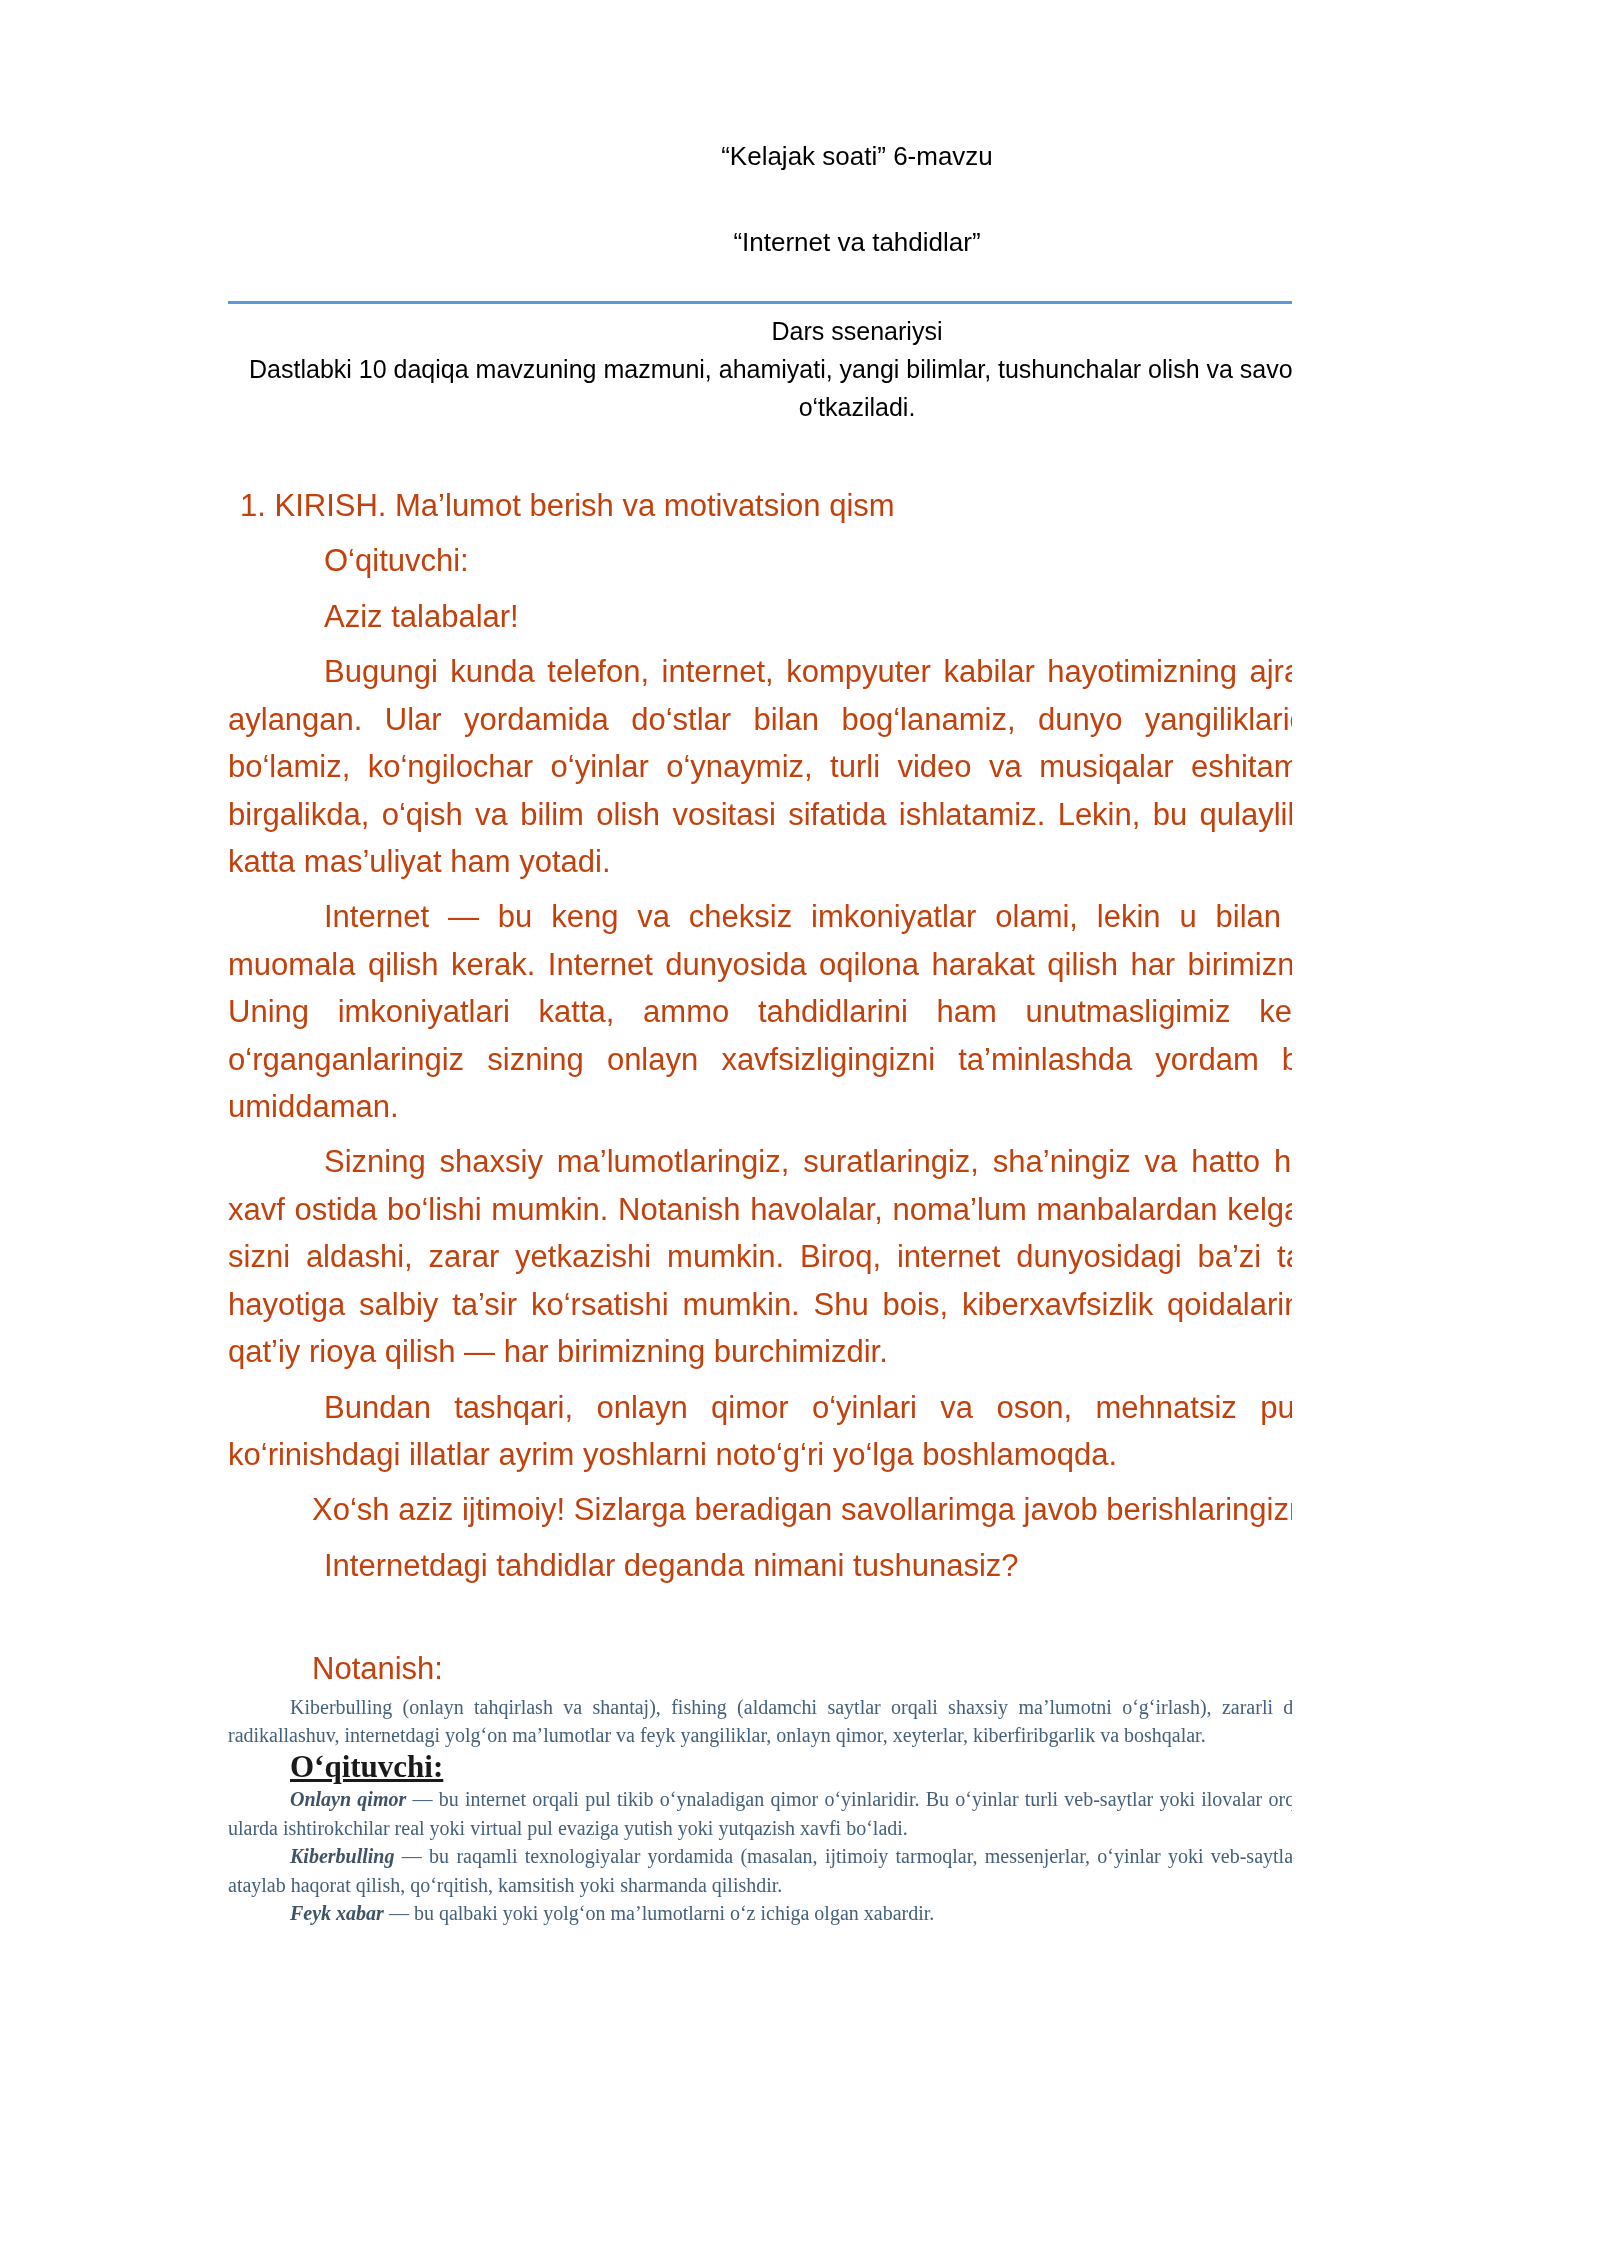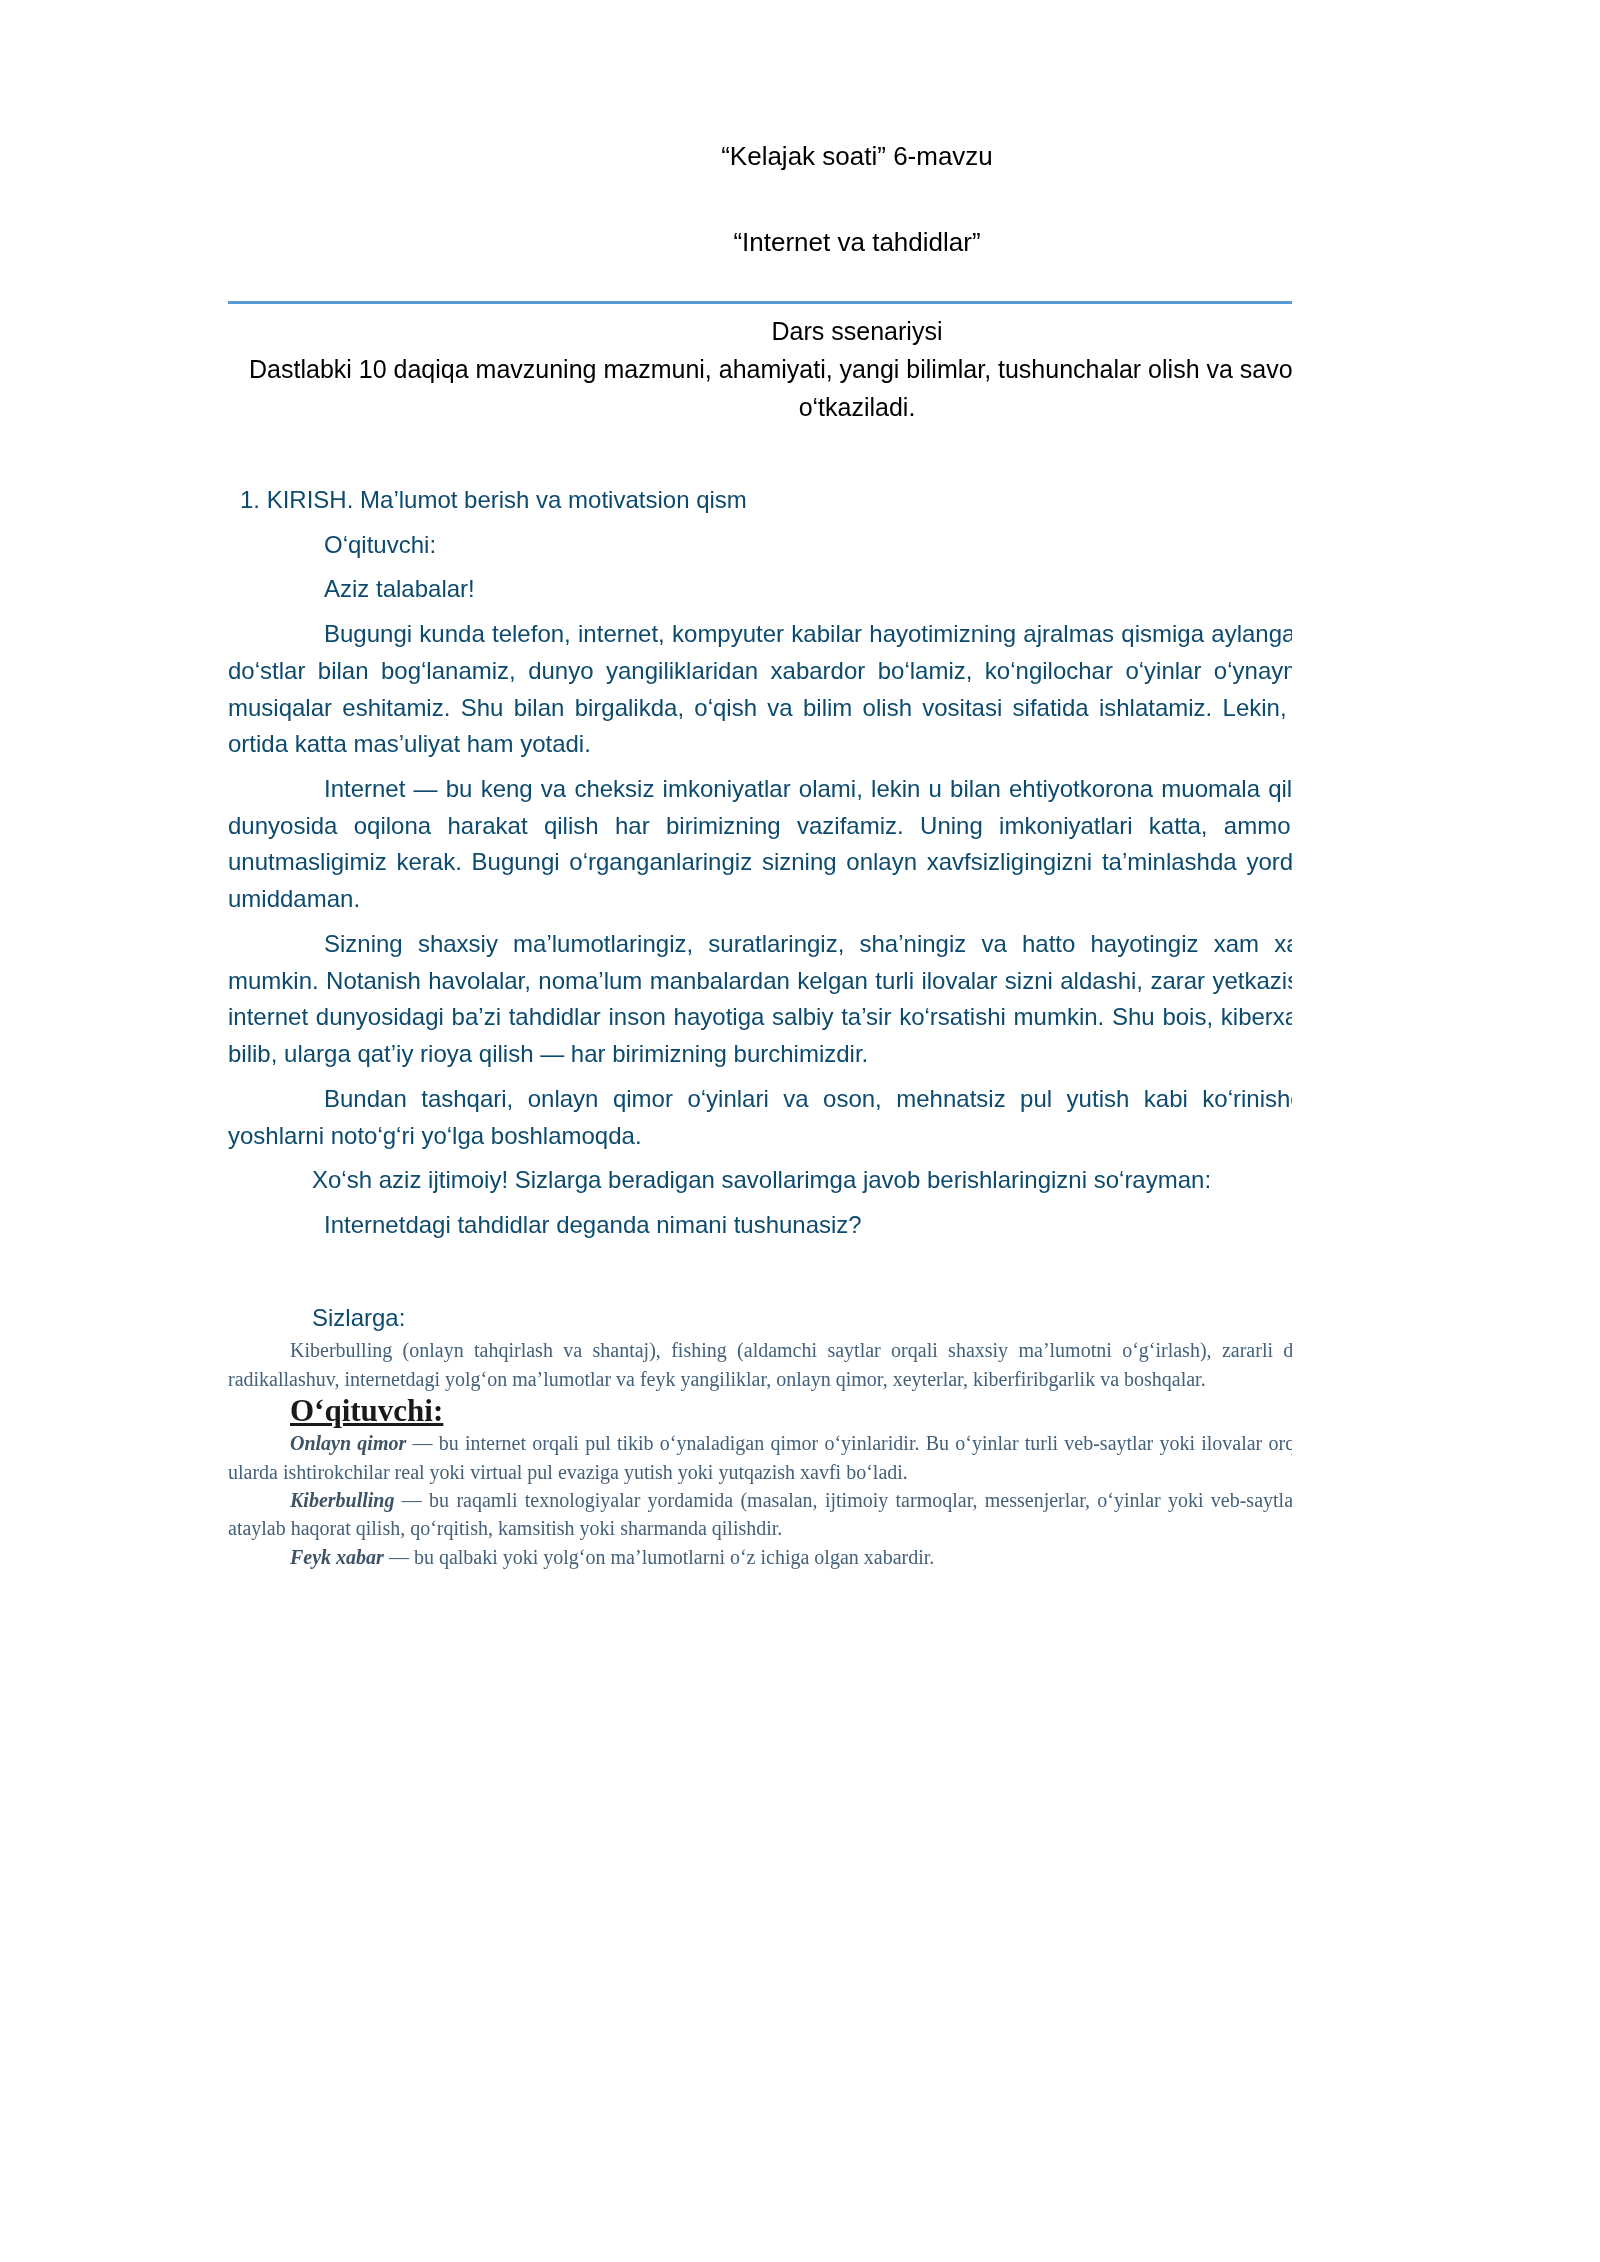--- a/index.html
+++ b/index.html
@@ -47,22 +47,22 @@
     font-family: "Liberation Sans", sans-serif;
     font-size: 25px;
     color: #000000;
     text-align: center;
     line-height: 1.52;
   }
 
   
   .body-sans {
     font-family: "Liberation Sans", sans-serif;
-    font-size: 24px;
-    color: #0c4a6e;
+    font-size: 31px;
+    color: #c2410c;
     line-height: 1.53;
   }
   .sec-heading {
     margin-top: 56px;
     margin-left: 12px;
   }
   .ind {
     margin-left: 96px;
   }
   .ind-sm {
@@ -135,21 +135,21 @@
       <div class="para-j gap-8">Internet — bu keng va cheksiz imkoniyatlar olami, lekin u bilan ehtiyotkorona muomala qilish kerak. Internet dunyosida oqilona harakat qilish har birimizning vazifamiz. Uning imkoniyatlari katta, ammo tahdidlarini ham unutmasligimiz kerak. Bugungi o‘rganganlaringiz sizning onlayn xavfsizligingizni ta’minlashda yordam beradi, degan umiddaman.</div>
 
       <div class="para-j gap-8">Sizning shaxsiy ma’lumotlaringiz, suratlaringiz, sha’ningiz va hatto hayotingiz xam xavf ostida bo‘lishi mumkin. Notanish havolalar, noma’lum manbalardan kelgan turli ilovalar sizni aldashi, zarar yetkazishi mumkin. Biroq, internet dunyosidagi ba’zi tahdidlar inson hayotiga salbiy ta’sir ko‘rsatishi mumkin. Shu bois, kiberxavfsizlik qoidalarini bilib, ularga qat’iy rioya qilish — har birimizning burchimizdir.</div>
 
       <div class="para-j gap-8">Bundan tashqari, onlayn qimor o‘yinlari va oson, mehnatsiz pul yutish kabi ko‘rinishdagi illatlar ayrim yoshlarni noto‘g‘ri yo‘lga boshlamoqda.</div>
 
       <div class="ind-sm gap-8">Xo‘sh aziz ijtimoiy! Sizlarga beradigan savollarimga javob berishlaringizni so‘rayman:</div>
 
       <div class="ind gap-8">Internetdagi tahdidlar deganda nimani tushunasiz?</div>
 
-      <div class="ind-sm gap-56">Sizlarga:</div>
+      <div class="ind-sm gap-56">Notanish:</div>
     </div>
 
     <div class="body-serif">
       <div class="serif-para">Kiberbulling (onlayn tahqirlash va shantaj), fishing (aldamchi saytlar orqali shaxsiy ma’lumotni o‘g‘irlash), zararli dasturlar, internet orqali radikallashuv, internetdagi yolg‘on ma’lumotlar va feyk yangiliklar, onlayn qimor, xeyterlar, kiberfiribgarlik va boshqalar.</div>
     </div>
 
     <div class="teacher-line">
       <span class="teacher-label">O‘qituvchi:</span>
     </div>
 

